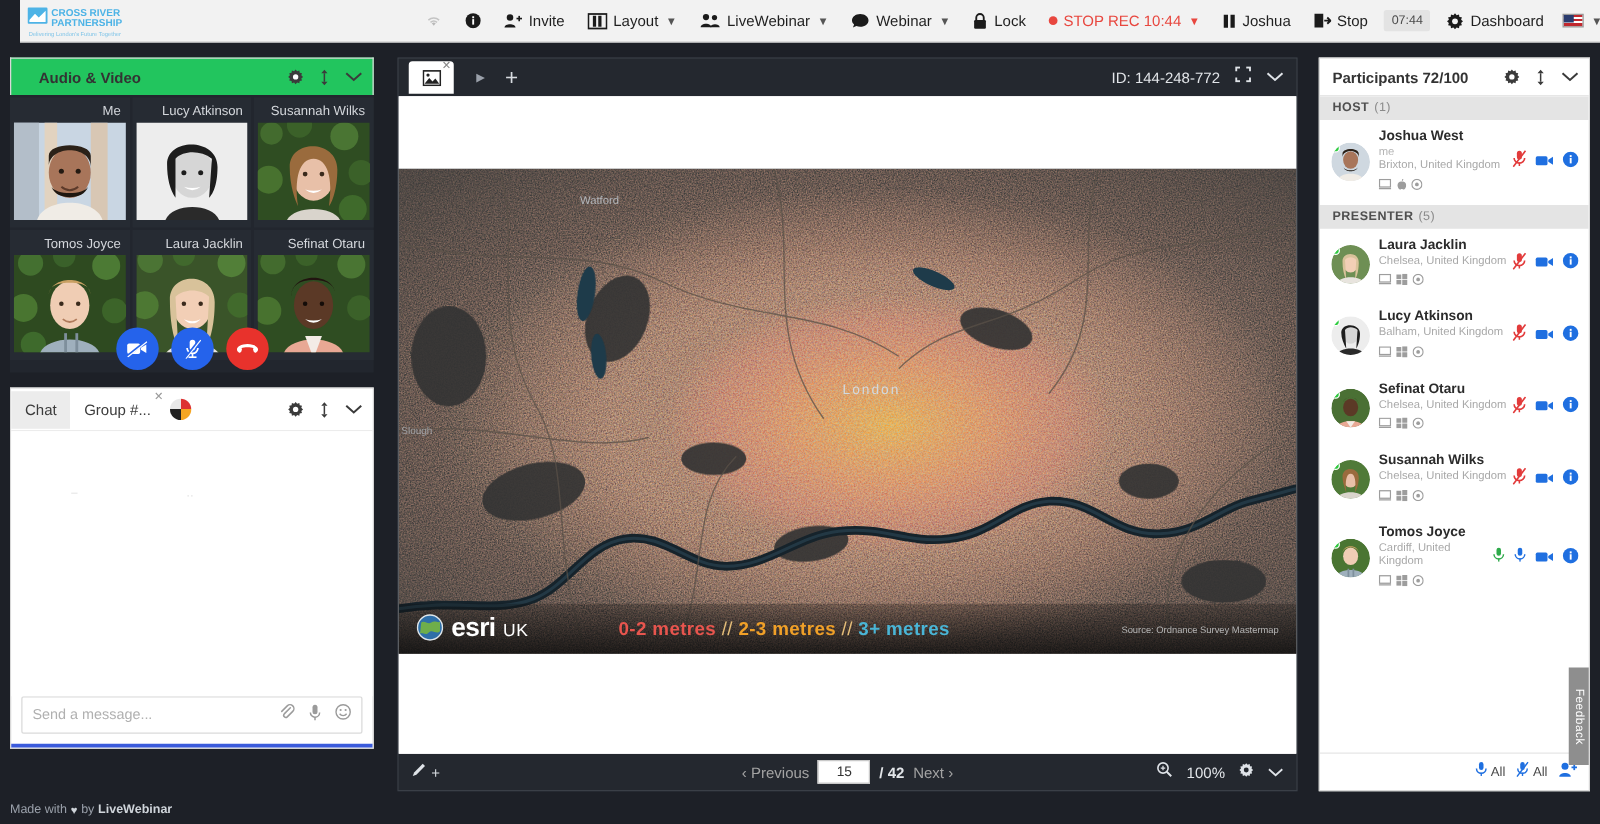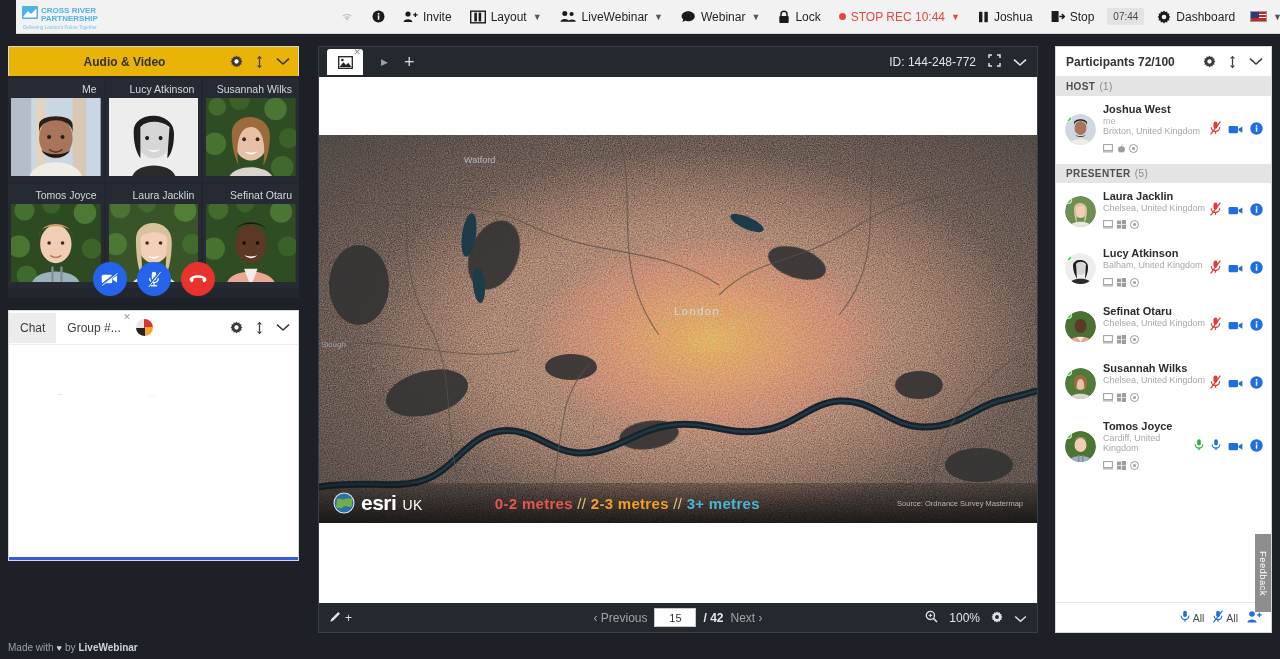--- a/index.html
+++ b/index.html
@@ -43,22 +43,22 @@
   }
   .flag::before {
     content: ""; position: absolute; left: 0; top: 0; width: 8px; height: 6px; background: #2a3b6e;
   }
 
   
   .left-col { position: absolute; left: 8px; top: 46px; width: 291px; }
 
   .panel { background: #1d2027; }
   .panel-head {
-    height: 30px; background: #eab308; display: flex; align-items: center;
-    padding: 0 8px 0 10px; border: 1px solid #d8d8d8; border-bottom: none; text-align: center;
+    height: 30px; background: #22c55e; display: flex; align-items: center;
+    padding: 0 8px 0 22px; border: 1px solid #d8d8d8; border-bottom: none;
   }
   .panel-title { font-size: 12px; color: #333; font-weight: 600; flex: 1; }
   .panel-acts { display: flex; align-items: center; gap: 12px; }
   .panel-acts .ico { cursor: pointer; display: flex; }
 
   
   .av-body { background: #22262e; padding: 2px 0 10px 0; position: relative; }
   .av-grid { display: grid; grid-template-columns: repeat(3, 1fr); gap: 2px; }
   .av-tile { background: #262b33; padding: 4px 3px 6px; position: relative; }
   .av-name {
@@ -508,20 +508,45 @@
         <span class="ico">
           <svg width="14" height="9" viewBox="0 0 14 9">
               <path d="M1 1.6 L7 7 L13 1.6" stroke="#3b3b3b" stroke-width="1.6" fill="none"></path>
             </svg>
         </span>
       </div>
     </div>
     <div class="chat-body">
       <div class="chat-ghost" style="left:48px; top:44px;">–</div>
       <div class="chat-ghost" style="left:140px; top:46px;">··</div>
+    </div>
+    <div class="chat-input-row">
+      <input class="chat-input" placeholder="Send a message..." style="">
+      <div class="chat-icons">
+        <span class="ico">
+          <svg width="13" height="13" viewBox="0 0 13 13">
+              <path d="M9.3 3.2 L4.4 8.1 A1.7 1.7 0 0 0 6.8 10.5 L11.2 6.1 A3.1 3.1 0 0 0 6.8 1.7 L2.4 6.1" stroke="#9b9b9b" stroke-width="1.2" fill="none" stroke-linecap="round"></path>
+            </svg>
+        </span>
+        <span class="ico">
+          <svg width="10" height="14" viewBox="0 0 10 14">
+              <rect x="3" y="0.8" width="4" height="7.6" rx="2" fill="#9b9b9b"></rect>
+              <path d="M1.3 7 A3.7 3.7 0 0 0 8.7 7" stroke="#9b9b9b" stroke-width="1.2" fill="none"></path>
+              <rect x="4.4" y="10.6" width="1.2" height="2.6" fill="#9b9b9b"></rect>
+            </svg>
+        </span>
+        <span class="ico">
+          <svg width="13" height="13" viewBox="0 0 13 13">
+              <circle cx="6.5" cy="6.5" r="5.7" fill="none" stroke="#9b9b9b" stroke-width="1.1"></circle>
+              <circle cx="4.5" cy="5" r="0.85" fill="#9b9b9b"></circle>
+              <circle cx="8.5" cy="5" r="0.85" fill="#9b9b9b"></circle>
+              <path d="M3.7 8 A3.4 3.4 0 0 0 9.3 8" stroke="#9b9b9b" stroke-width="1.1" fill="none"></path>
+            </svg>
+        </span>
+      </div>
     </div>
     <div class="chat-bottom-accent"></div>
   </div>
 </div>
 
 <div class="center">
   <div class="pres-head">
     <div class="pres-tab">
       <span class="xmark">✕</span>
       <svg width="15" height="13" viewBox="0 0 15 13">

